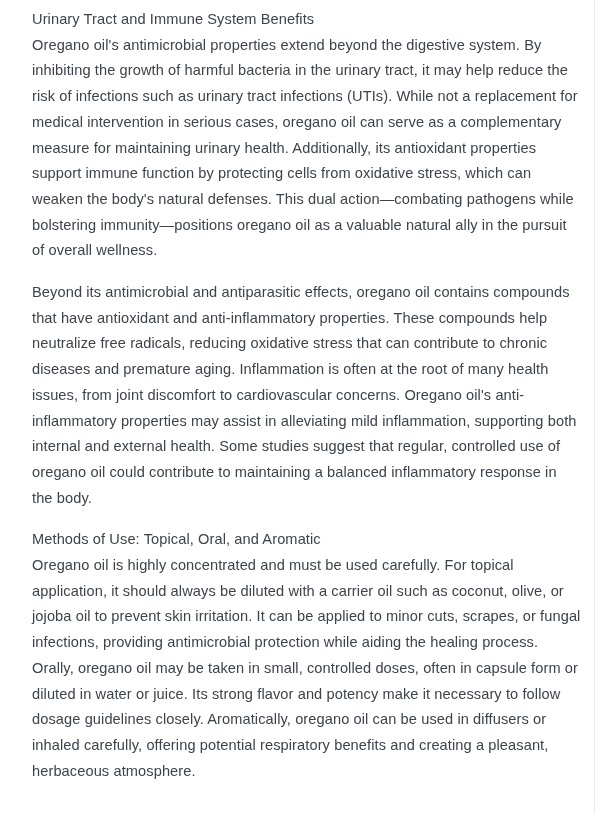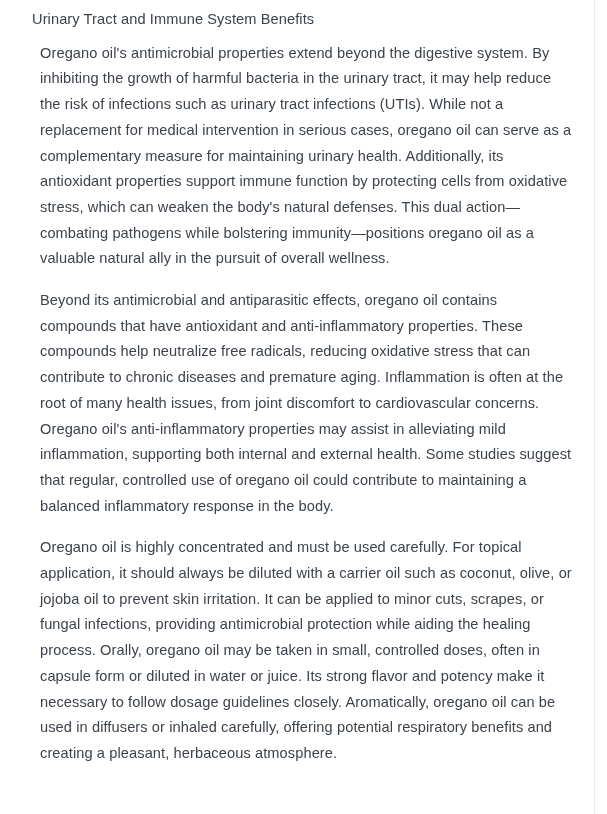--- a/index.html
+++ b/index.html
@@ -33,21 +33,21 @@
     letter-spacing: 0.1px;
   }
   .section {
     margin: 0 0 16px 0;
   }
   .section-heading {
     font-weight: 400;
     margin: 0;
   }
   .section-body {
-    margin: 8px;
+    margin: 0;
   }
   .scroll-gutter {
     position: absolute;
     top: 0;
     right: 0;
     width: 13px;
     height: 814px;
     background: #ffffff;
     border-left: 1px solid #e9eaec;
     box-sizing: border-box;
@@ -62,19 +62,20 @@
     <div class="section">
       <div class="section-heading">Urinary Tract and Immune System Benefits</div>
       <p class="section-body">Oregano oil's antimicrobial properties extend beyond the digestive system. By inhibiting the growth of harmful bacteria in the urinary tract, it may help reduce the risk of infections such as urinary tract infections (UTIs). While not a replacement for medical intervention in serious cases, oregano oil can serve as a complementary measure for maintaining urinary health. Additionally, its antioxidant properties support immune function by protecting cells from oxidative stress, which can weaken the body's natural defenses. This dual action—combating pathogens while bolstering immunity—positions oregano oil as a valuable natural ally in the pursuit of overall wellness.</p>
     </div>
 
     <div class="section">
       <p class="section-body">Beyond its antimicrobial and antiparasitic effects, oregano oil contains compounds that have antioxidant and anti-inflammatory properties. These compounds help neutralize free radicals, reducing oxidative stress that can contribute to chronic diseases and premature aging. Inflammation is often at the root of many health issues, from joint discomfort to cardiovascular concerns. Oregano oil's anti-inflammatory properties may assist in alleviating mild inflammation, supporting both internal and external health. Some studies suggest that regular, controlled use of oregano oil could contribute to maintaining a balanced inflammatory response in the body.</p>
     </div>
 
     <div class="section">
+      <div class="section-heading">Methods of Use: Topical, Oral, and Aromatic</div>
       <p class="section-body">Oregano oil is highly concentrated and must be used carefully. For topical application, it should always be diluted with a carrier oil such as coconut, olive, or jojoba oil to prevent skin irritation. It can be applied to minor cuts, scrapes, or fungal infections, providing antimicrobial protection while aiding the healing process. Orally, oregano oil may be taken in small, controlled doses, often in capsule form or diluted in water or juice. Its strong flavor and potency make it necessary to follow dosage guidelines closely. Aromatically, oregano oil can be used in diffusers or inhaled carefully, offering potential respiratory benefits and creating a pleasant, herbaceous atmosphere.</p>
     </div>
 
   </div>
 
   <div class="scroll-gutter"></div>
 </div>
 
 </body></html>

